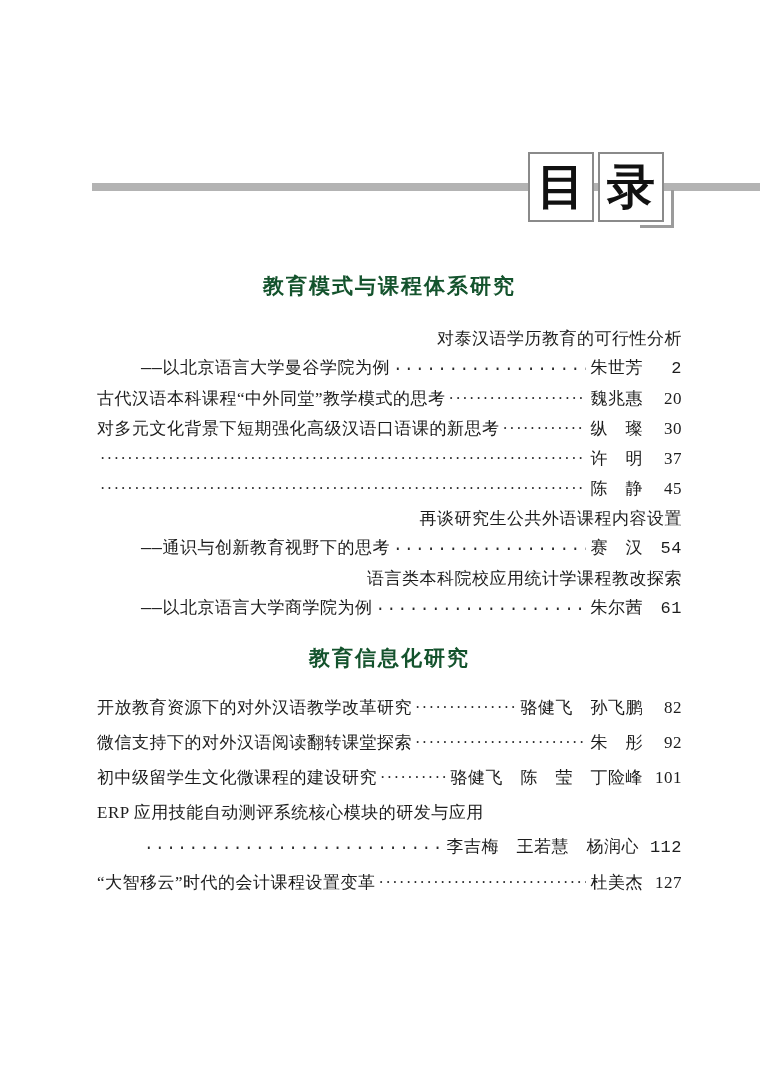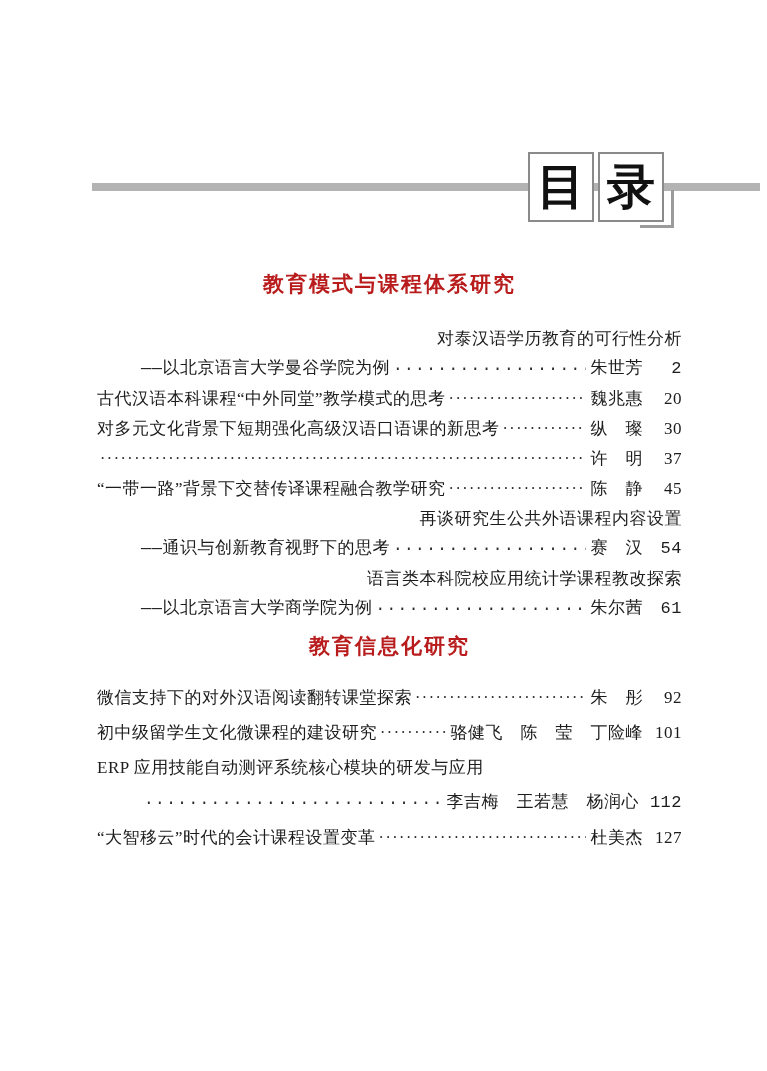--- a/index.html
+++ b/index.html
@@ -40,27 +40,27 @@
   }
 
   
   .content {
     position:absolute; left:97px; top:270px;
     width:585px;
   }
   .section-heading {
     margin:0 0 22px 0;
     text-align:center;
-    font-family:Liberation Mono, monospace;
+    font-family:Liberation Serif, serif;
     font-weight:700;
     font-size:21px; line-height:32px;
     letter-spacing:2px;
-    color:#b91c1c;
+    color:#14532d;
   }
-  .section-heading.second { margin-top:8px; margin-bottom:16px; }
+  .section-heading.second { margin-top:18px; margin-bottom:16px; }
 
   .rows {}
   .row {
     display:flex; align-items:baseline;
     font-size:17px;
     letter-spacing:0.5px;
     white-space:nowrap;
   }
   .sec-0 .row { height:30px; line-height:30px;justify-content:flex-end; }
   .sec-1 .row { height:35px; line-height:35px; }
@@ -118,21 +118,20 @@
           <span class="leader"></span>
           <span class="authors">纵　璨</span>
           <span class="pagenum">30</span>
         </div>
         <div class="row">
           <span class="leader"></span>
           <span class="authors">许　明</span>
           <span class="pagenum">37</span>
         </div>
         <div class="row">
-          <span class="row-text">“一带一路”背景下交替传译课程融合教学研究</span>
           <span class="leader"></span>
           <span class="authors">陈　静</span>
           <span class="pagenum">45</span>
         </div>
         <div class="row">
           <span class="row-text">再谈研究生公共外语课程内容设置</span>
         </div>
         <div class="row indent">
           <span class="row-text">——通识与创新教育视野下的思考</span>
           <span class="leader"></span>
@@ -144,20 +143,26 @@
         </div>
         <div class="row indent">
           <span class="row-text">——以北京语言大学商学院为例</span>
           <span class="leader"></span>
           <span class="authors">朱尔茜</span>
           <span class="pagenum">61</span>
         </div>
       </div>
       <h2 class="section-heading second">教育信息化研究</h2>
       <div class="rows sec-1">
+        <div class="row">
+          <span class="row-text">开放教育资源下的对外汉语教学改革研究</span>
+          <span class="leader"></span>
+          <span class="authors">骆健飞　孙飞鹏</span>
+          <span class="pagenum">82</span>
+        </div>
         <div class="row">
           <span class="row-text">微信支持下的对外汉语阅读翻转课堂探索</span>
           <span class="leader"></span>
           <span class="authors">朱　彤</span>
           <span class="pagenum">92</span>
         </div>
         <div class="row">
           <span class="row-text">初中级留学生文化微课程的建设研究</span>
           <span class="leader"></span>
           <span class="authors">骆健飞　陈　莹　丁险峰</span>

